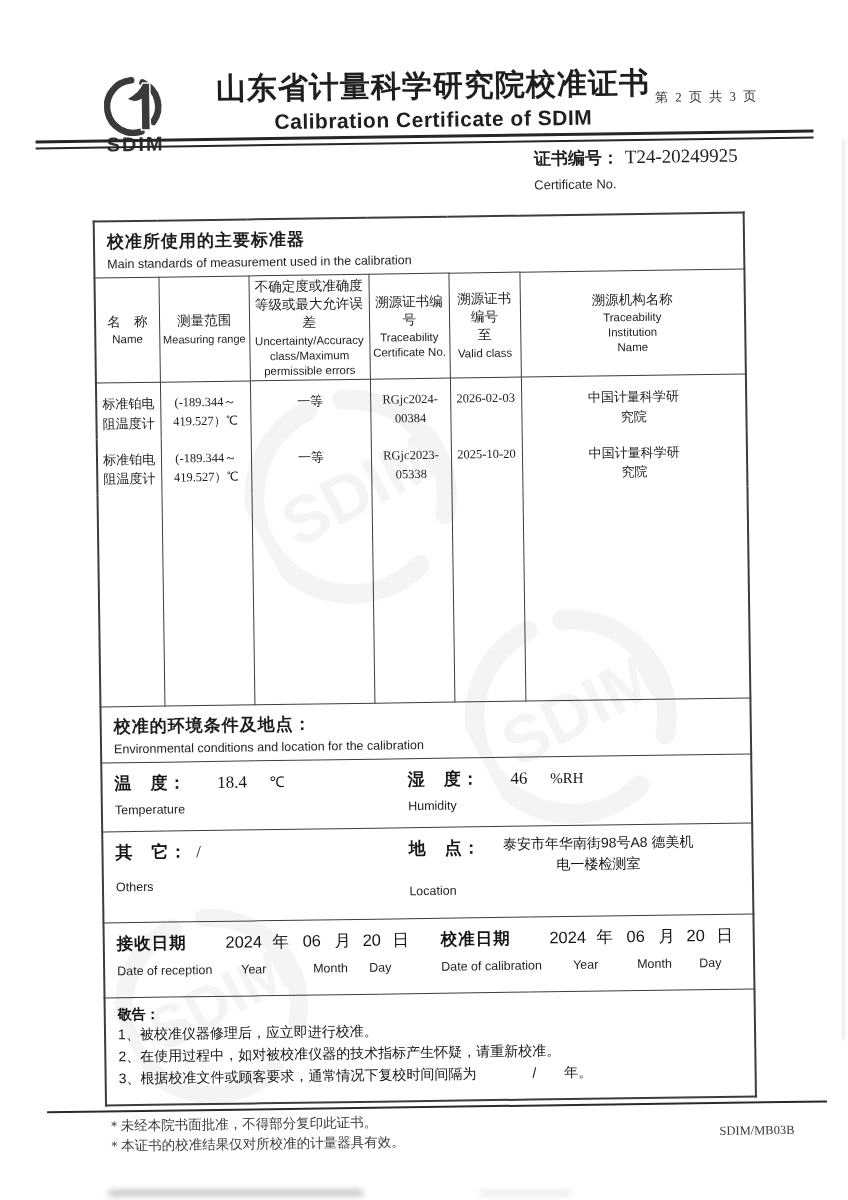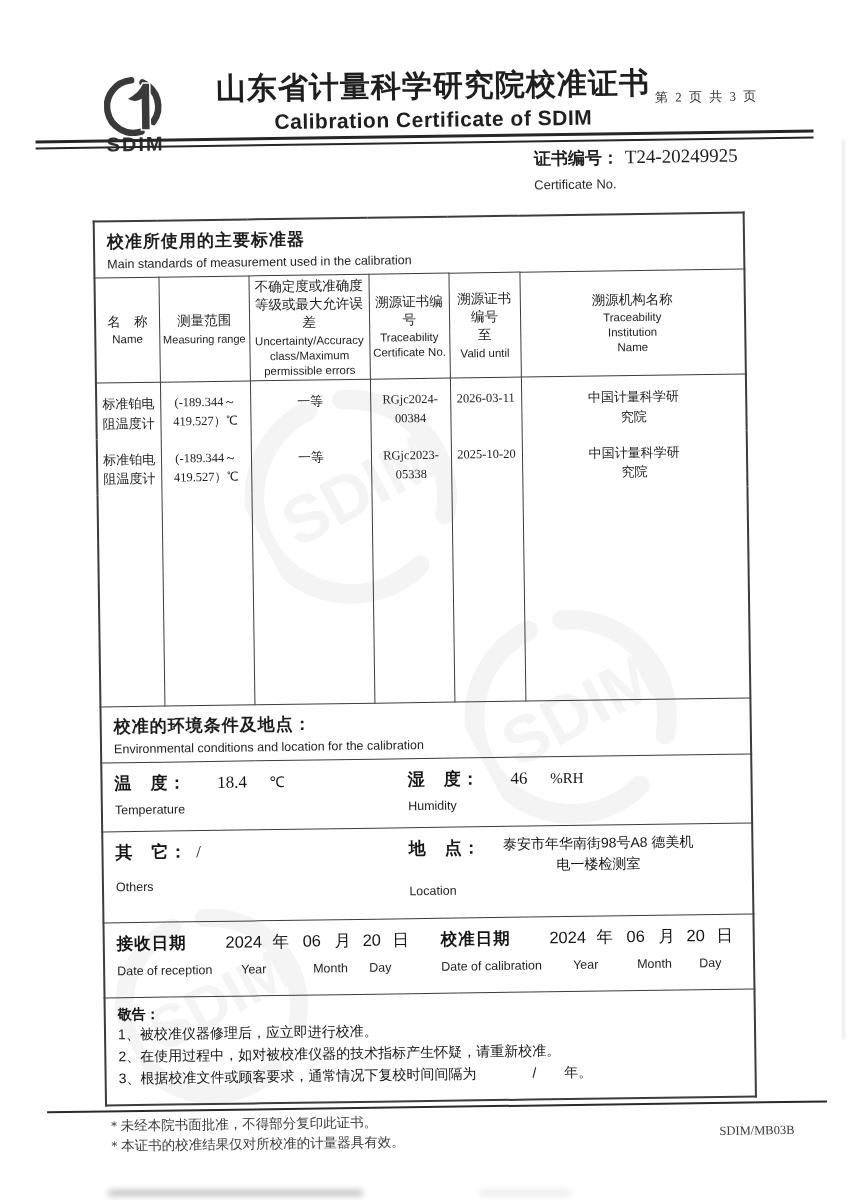--- a/index.html
+++ b/index.html
@@ -181,39 +181,39 @@
           <div class="h-en pre">Uncertainty/Accuracy class/Maximum permissible errors</div>
         </td>
         <td>
           <div class="h-zh pre">溯源证书编号</div>
           <div class="h-en pre">Traceability
 Certificate No.</div>
         </td>
         <td>
           <div class="h-zh pre">溯源证书编号
 至</div>
-          <div class="h-en pre">Valid until</div>
+          <div class="h-en pre">Valid class</div>
         </td>
         <td>
           <div class="h-zh pre">溯源机构名称</div>
           <div class="h-en pre">Traceability
 Institution
 Name</div>
         </td>
       </tr>
 
       <tr class="datarow">
         <td class="zh pre">标准铂电
 阻温度计</td>
         <td class="pre">(-189.344～
 419.527）℃</td>
         <td class="zh pre">一等</td>
         <td class="pre">RGjc2024-
 00384</td>
-        <td class="pre">2026-03-11</td>
+        <td class="pre">2026-02-03</td>
         <td class="zh pre">中国计量科学研
 究院</td>
       </tr>
 
       <tr class="datarow">
         <td class="zh pre">标准铂电
 阻温度计</td>
         <td class="pre">(-189.344～
 419.527）℃</td>
         <td class="zh pre">一等</td>

